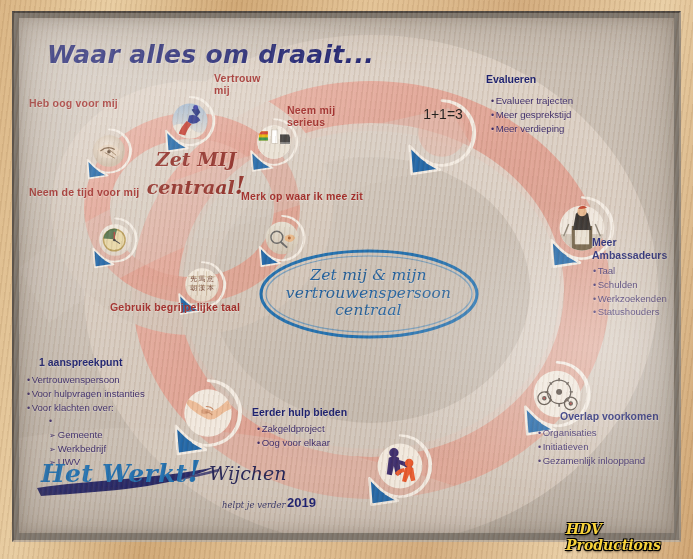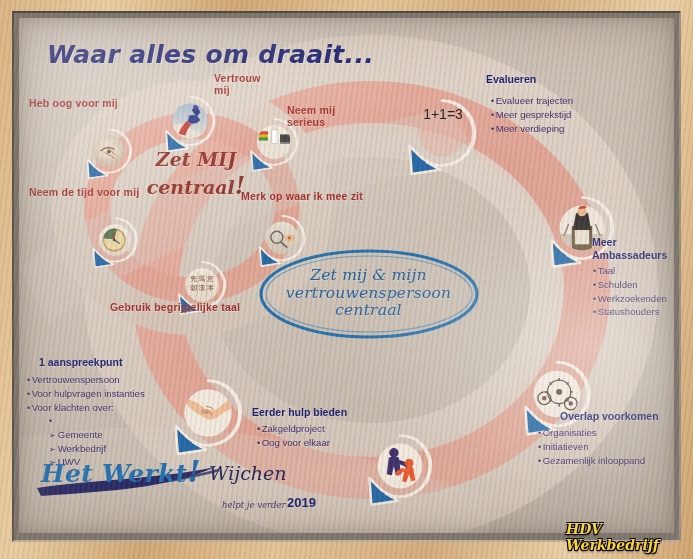--- a/index.html
+++ b/index.html
@@ -432,14 +432,14 @@
       <span>Het Werkt</span><span class="bang">!</span>
     </div>
     <div id="wijchen">Wijchen</div>
     <div id="helpt">helpt je verder</div>
     <div id="year">2019</div>
 
     <div id="sheen"></div>
     <div id="vig"></div>
   </div>
 
-  <div id="wm">HDV Werkbedrijf</div>
+  <div id="wm">HDV Productions</div>
 </div>
 
 </body></html>

